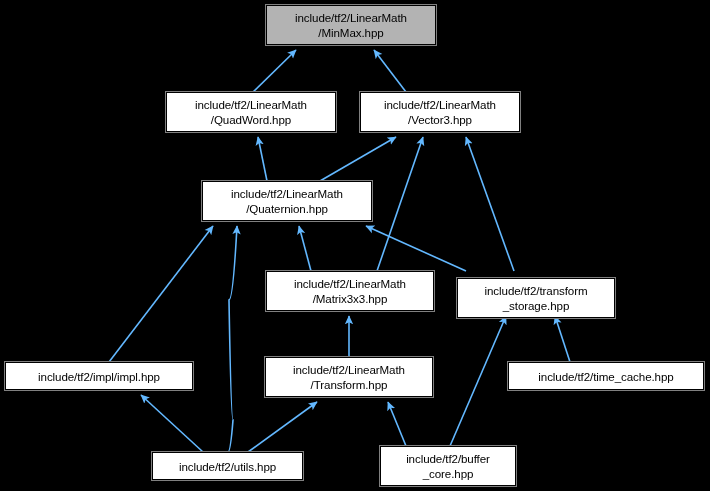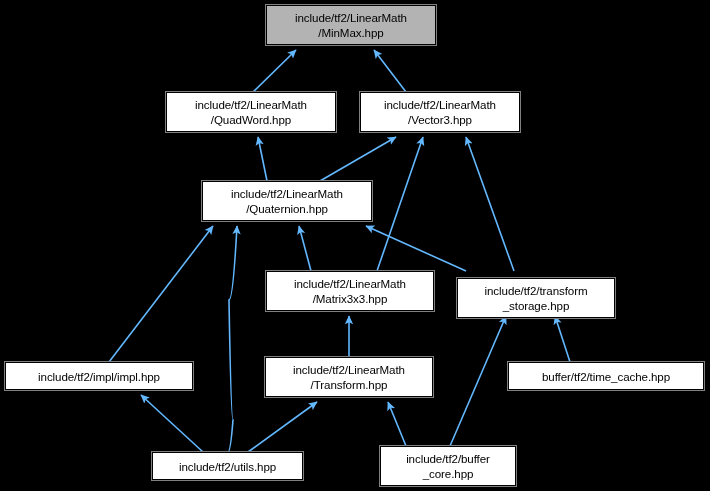--- a/index.html
+++ b/index.html
@@ -86,18 +86,18 @@
 /Vector3.hpp</span></div>
       <div class="gnode" style="left: 202px; top: 181px; width: 170px; height: 40px;"><span class="label">include/tf2/LinearMath
 /Quaternion.hpp</span></div>
       <div class="gnode" style="left: 266px; top: 271px; width: 168px; height: 40px;"><span class="label">include/tf2/LinearMath
 /Matrix3x3.hpp</span></div>
       <div class="gnode" style="left: 457px; top: 278px; width: 158px; height: 40px;"><span class="label">include/tf2/transform
 _storage.hpp</span></div>
       <div class="gnode" style="left: 5px; top: 362px; width: 188px; height: 28px;"><span class="label">include/tf2/impl/impl.hpp</span></div>
       <div class="gnode" style="left: 265px; top: 357px; width: 168px; height: 40px;"><span class="label">include/tf2/LinearMath
 /Transform.hpp</span></div>
-      <div class="gnode" style="left: 508px; top: 362px; width: 196px; height: 28px;"><span class="label">buffer/tf2/time_cache.hpp</span></div>
+      <div class="gnode" style="left: 508px; top: 362px; width: 196px; height: 28px;"><span class="label">include/tf2/time_cache.hpp</span></div>
       <div class="gnode" style="left: 152px; top: 452px; width: 151px; height: 28px;"><span class="label">include/tf2/utils.hpp</span></div>
       <div class="gnode" style="left: 380px; top: 446px; width: 136px; height: 40px;"><span class="label">include/tf2/buffer
 _core.hpp</span></div>
     </div>
 </div>
 
 </body></html>

